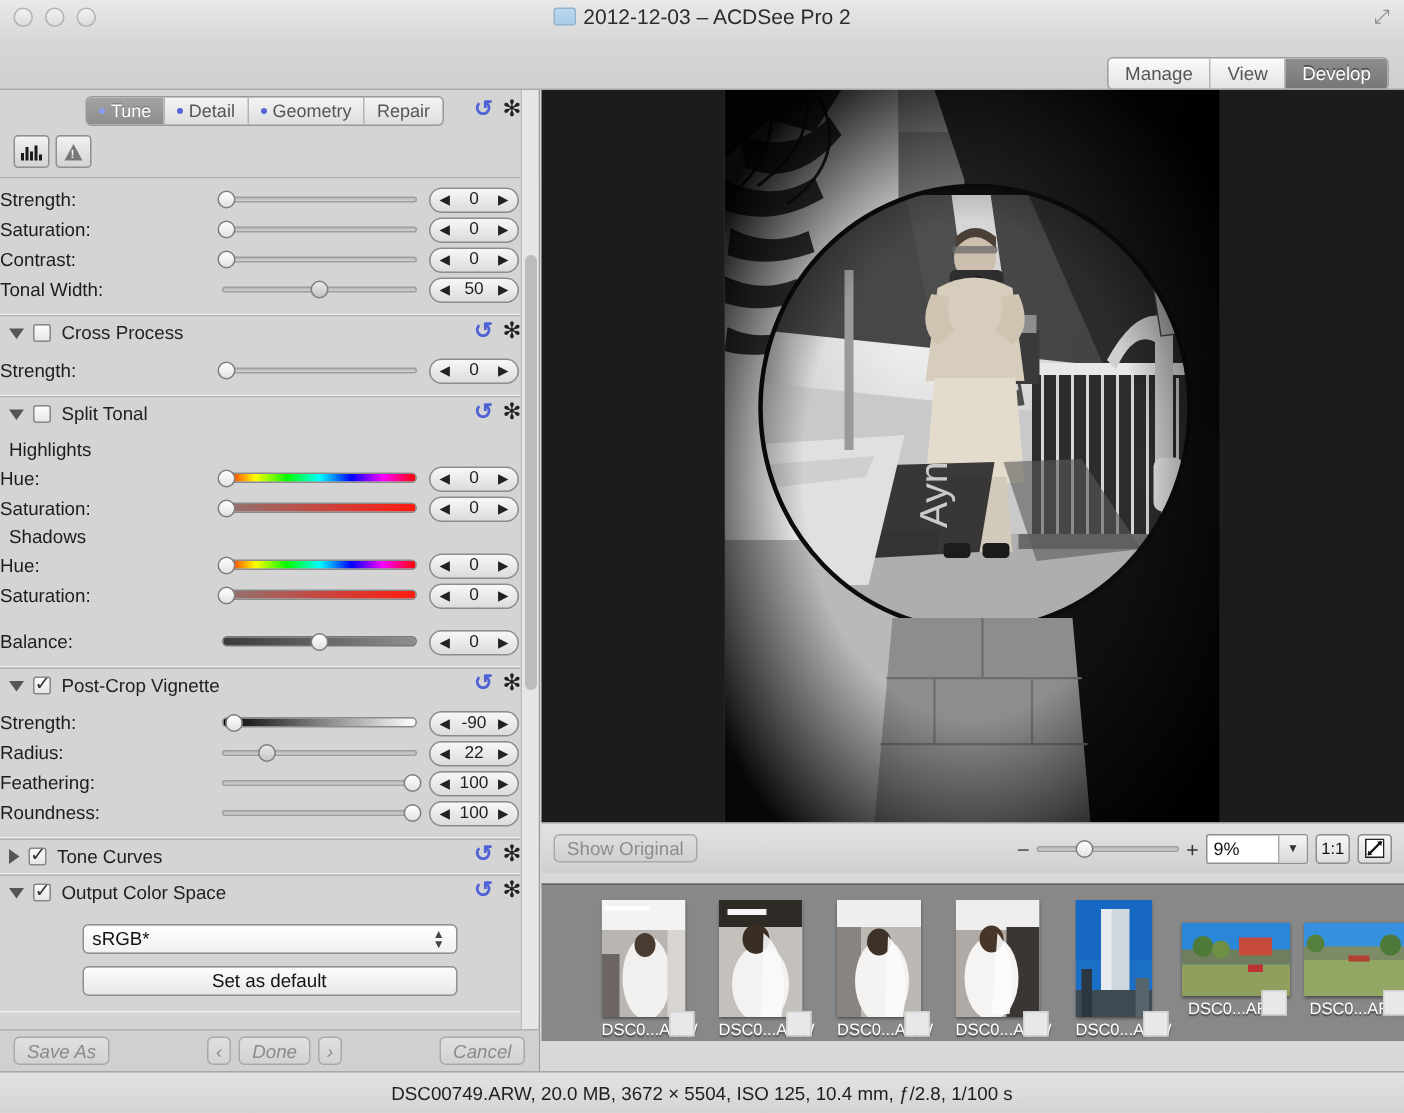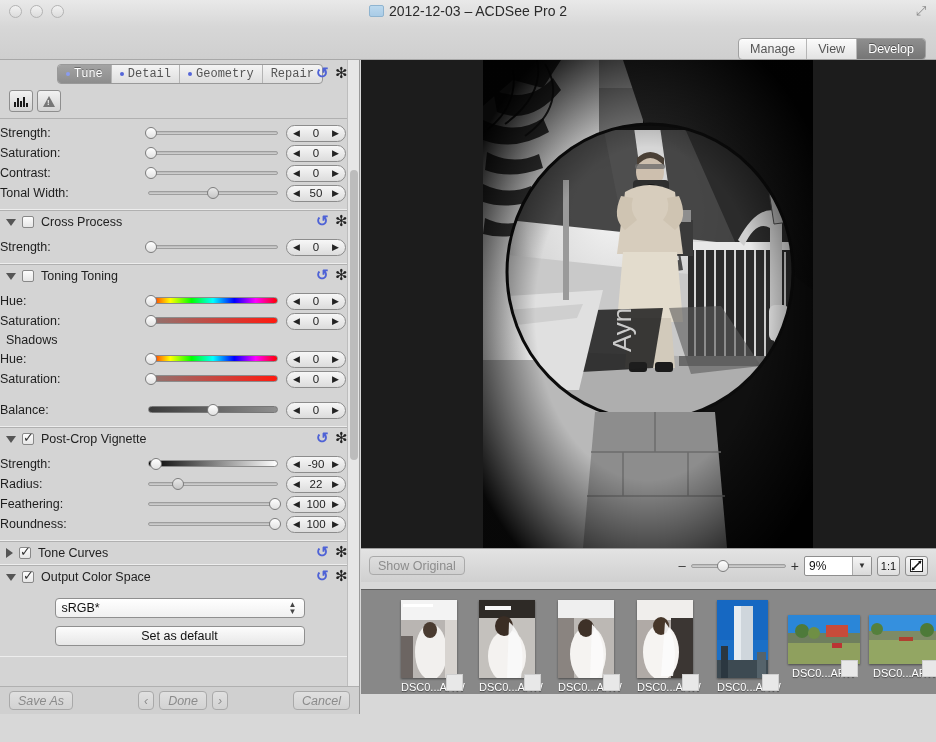--- a/index.html
+++ b/index.html
@@ -58,21 +58,21 @@
     background: #d4d4d4; border-right: 1px solid #9a9a9a;
   }
   .tabrow { position: relative; height: 28px; }
   .tabseg {
     position: absolute; left: 57px; top: 4px; height: 20px; display: flex;
     border: 1px solid #999; border-radius: 4px; overflow: hidden;
     background: linear-gradient(to bottom,#f4f4f4,#dedede);
   }
   .tabseg .tb {
     padding: 0 8px; line-height: 18px; font-size: 12px; color: #555;
-    border-right: 1px solid #b4b4b4; display: flex; align-items: center; gap: 4px; font-family: Liberation Mono, monospace;
+    border-right: 1px solid #b4b4b4; display: flex; align-items: center; gap: 4px;
   }
   .tabseg .tb:last-child { border-right: none; }
   .tabseg .tb.on {
     background: linear-gradient(to bottom,#a3a3a3,#8d8d8d);
     color: #fff; text-shadow: 0 -1px 0 rgba(0,0,0,.35);
   }
   .bullet { width: 4px; height: 4px; border-radius: 50%; background: #5566d8; }
   .tb.on .bullet { background: #8a9cf0; }
   .reset-ic { position: absolute; left: 316px; top: 5px; width: 15px; height: 16px;
               color: #4e62d6; font-size: 15px; line-height: 16px; font-weight: bold; }
@@ -386,25 +386,26 @@
             <span class="ar">▶</span>
           </div>
         </div>
       </div>
     </div>
 
     <div class="sec">
       <div class="sechead">
         <span class="tri down"></span>
         <span class="cbx"></span>
-        <span class="sectitle">Toning Toning</span>
+        <span class="sectitle">Split Tonal</span>
         <div class="reset-ic">↺</div>
         <div class="gear-ic">✻</div>
       </div>
       <div class="body">
+        <div class="subhead">Highlights</div>
         <div class="row">
           <div class="rlabel">Hue:</div>
           <div class="track">
             <div class="trk hue"></div>
             <div class="knob" style="left:3px"></div>
           </div>
           <div class="stepper">
             <span class="ar">◀</span>
             <span class="val">0</span>
             <span class="ar">▶</span>
@@ -804,14 +805,17 @@
             <circle cx="8" cy="14" r="6" fill="#55803c"></circle>
             <circle cx="58" cy="15" r="7" fill="#4d7a38"></circle>
             <rect x="30" y="22" width="14" height="4" fill="#b04030"></rect>
           </svg>
       </div>
       <div class="badge"></div>
       <div class="cap">DSC0...ARW</div>
     </div>
   </div>
 
+  <div class="statusbar">
+    <span>DSC00749.ARW, 20.0 MB, 3672 × 5504, ISO 125, 10.4 mm, ƒ/2.8, 1/100 s</span>
+  </div>
 
 </div>
 
 </body></html>

